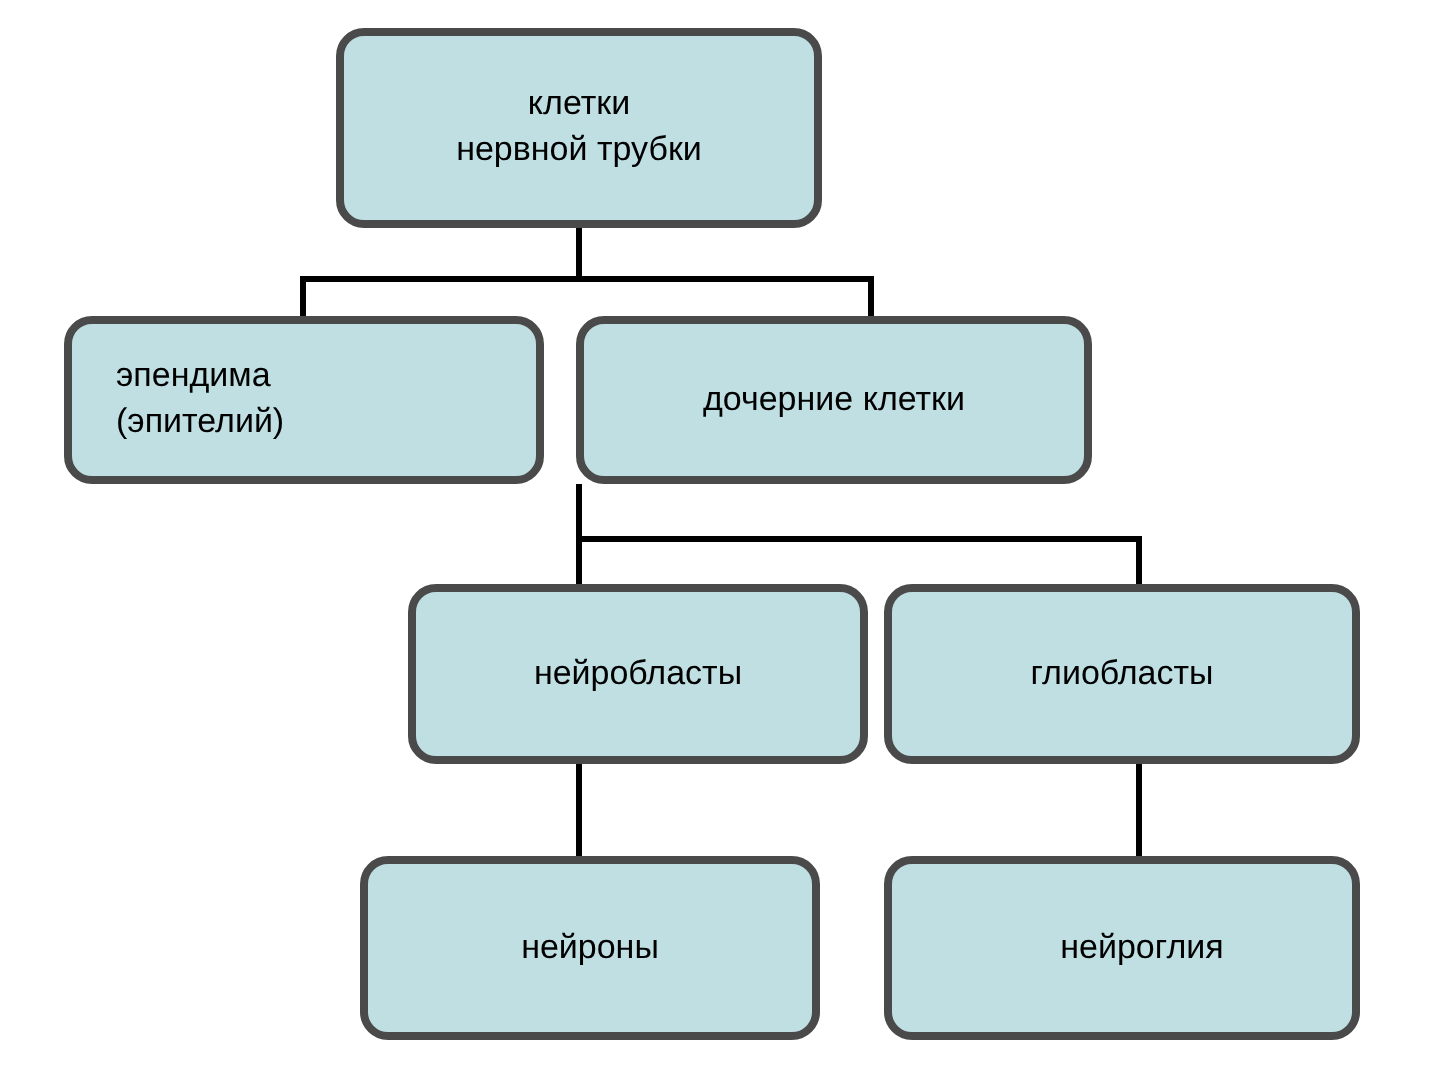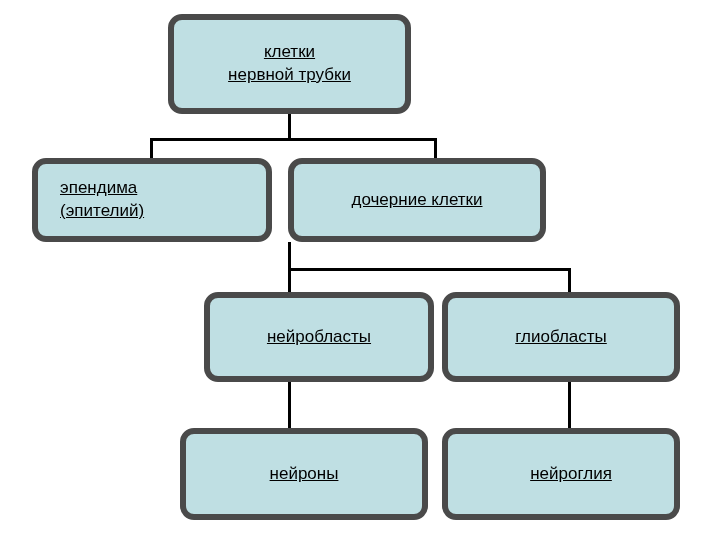--- a/index.html
+++ b/index.html
@@ -15,32 +15,31 @@
   }
   #diagram {
     position: relative;
     width: 720px;
     height: 540px;
   }
   .node {
     position: absolute;
     box-sizing: border-box;
     background: #bfdfe3;
-    border: 6px solid #ef4444;
+    border: 4px solid #ef4444;
     border-radius: 14px;
     display: flex;
     align-items: center;
     justify-content: center;
     text-align: center;
     color: #000000;
     font-size: 17px;
     line-height: 1.35;
     white-space: pre-line;
     padding: 4px 8px;
-    text-decoration: underline;
   }
   .node.left-align {
     justify-content: flex-start;
     text-align: left;
     padding-left: 22px;
   }
   .connector {
     position: absolute;
     background: #000000;
   }
@@ -65,15 +64,15 @@
     <div class="connector v" style="left: 568px; top: 268px; height: 28px; background: rgb(0, 0, 0);"></div>
     <div class="connector v" style="left: 288px; top: 382px; height: 50px; background: rgb(0, 0, 0);"></div>
     <div class="connector v" style="left: 568px; top: 382px; height: 50px; background: rgb(0, 0, 0);"></div>
     <div class="node" style="left: 168px; top: 14px; width: 243px; height: 100px; background: rgb(191, 223, 227); border-color: rgb(74, 74, 74); color: rgb(0, 0, 0);">клетки
 нервной трубки</div>
     <div class="node left-align" style="left: 32px; top: 158px; width: 240px; height: 84px; background: rgb(191, 223, 227); border-color: rgb(74, 74, 74); color: rgb(0, 0, 0);">эпендима
 (эпителий)</div>
     <div class="node" style="left: 288px; top: 158px; width: 258px; height: 84px; background: rgb(191, 223, 227); border-color: rgb(74, 74, 74); color: rgb(0, 0, 0);">дочерние клетки</div>
     <div class="node" style="left: 180px; top: 292px; width: 230px; height: 90px; background: rgb(191, 223, 227); border-color: rgb(74, 74, 74); color: rgb(0, 0, 0); margin-left: 24px;">нейробласты</div>
     <div class="node" style="left: 442px; top: 292px; width: 238px; height: 90px; background: rgb(191, 223, 227); border-color: rgb(74, 74, 74); color: rgb(0, 0, 0);">глиобласты</div>
-    <div class="node" style="left: 180px; top: 428px; width: 248px; height: 92px; background: rgb(191, 223, 227); border-color: rgb(74, 74, 74); color: rgb(0, 0, 0);">нейроны</div>
+    <div class="node" style="left: 180px; top: 428px; width: 230px; height: 92px; background: rgb(191, 223, 227); border-color: rgb(74, 74, 74); color: rgb(0, 0, 0);">нейроны</div>
     <div class="node" style="left: 442px; top: 428px; width: 238px; height: 92px; background: rgb(191, 223, 227); border-color: rgb(74, 74, 74); color: rgb(0, 0, 0); padding-left: 28px;">нейроглия</div>
   </div>
 
 </body></html>

